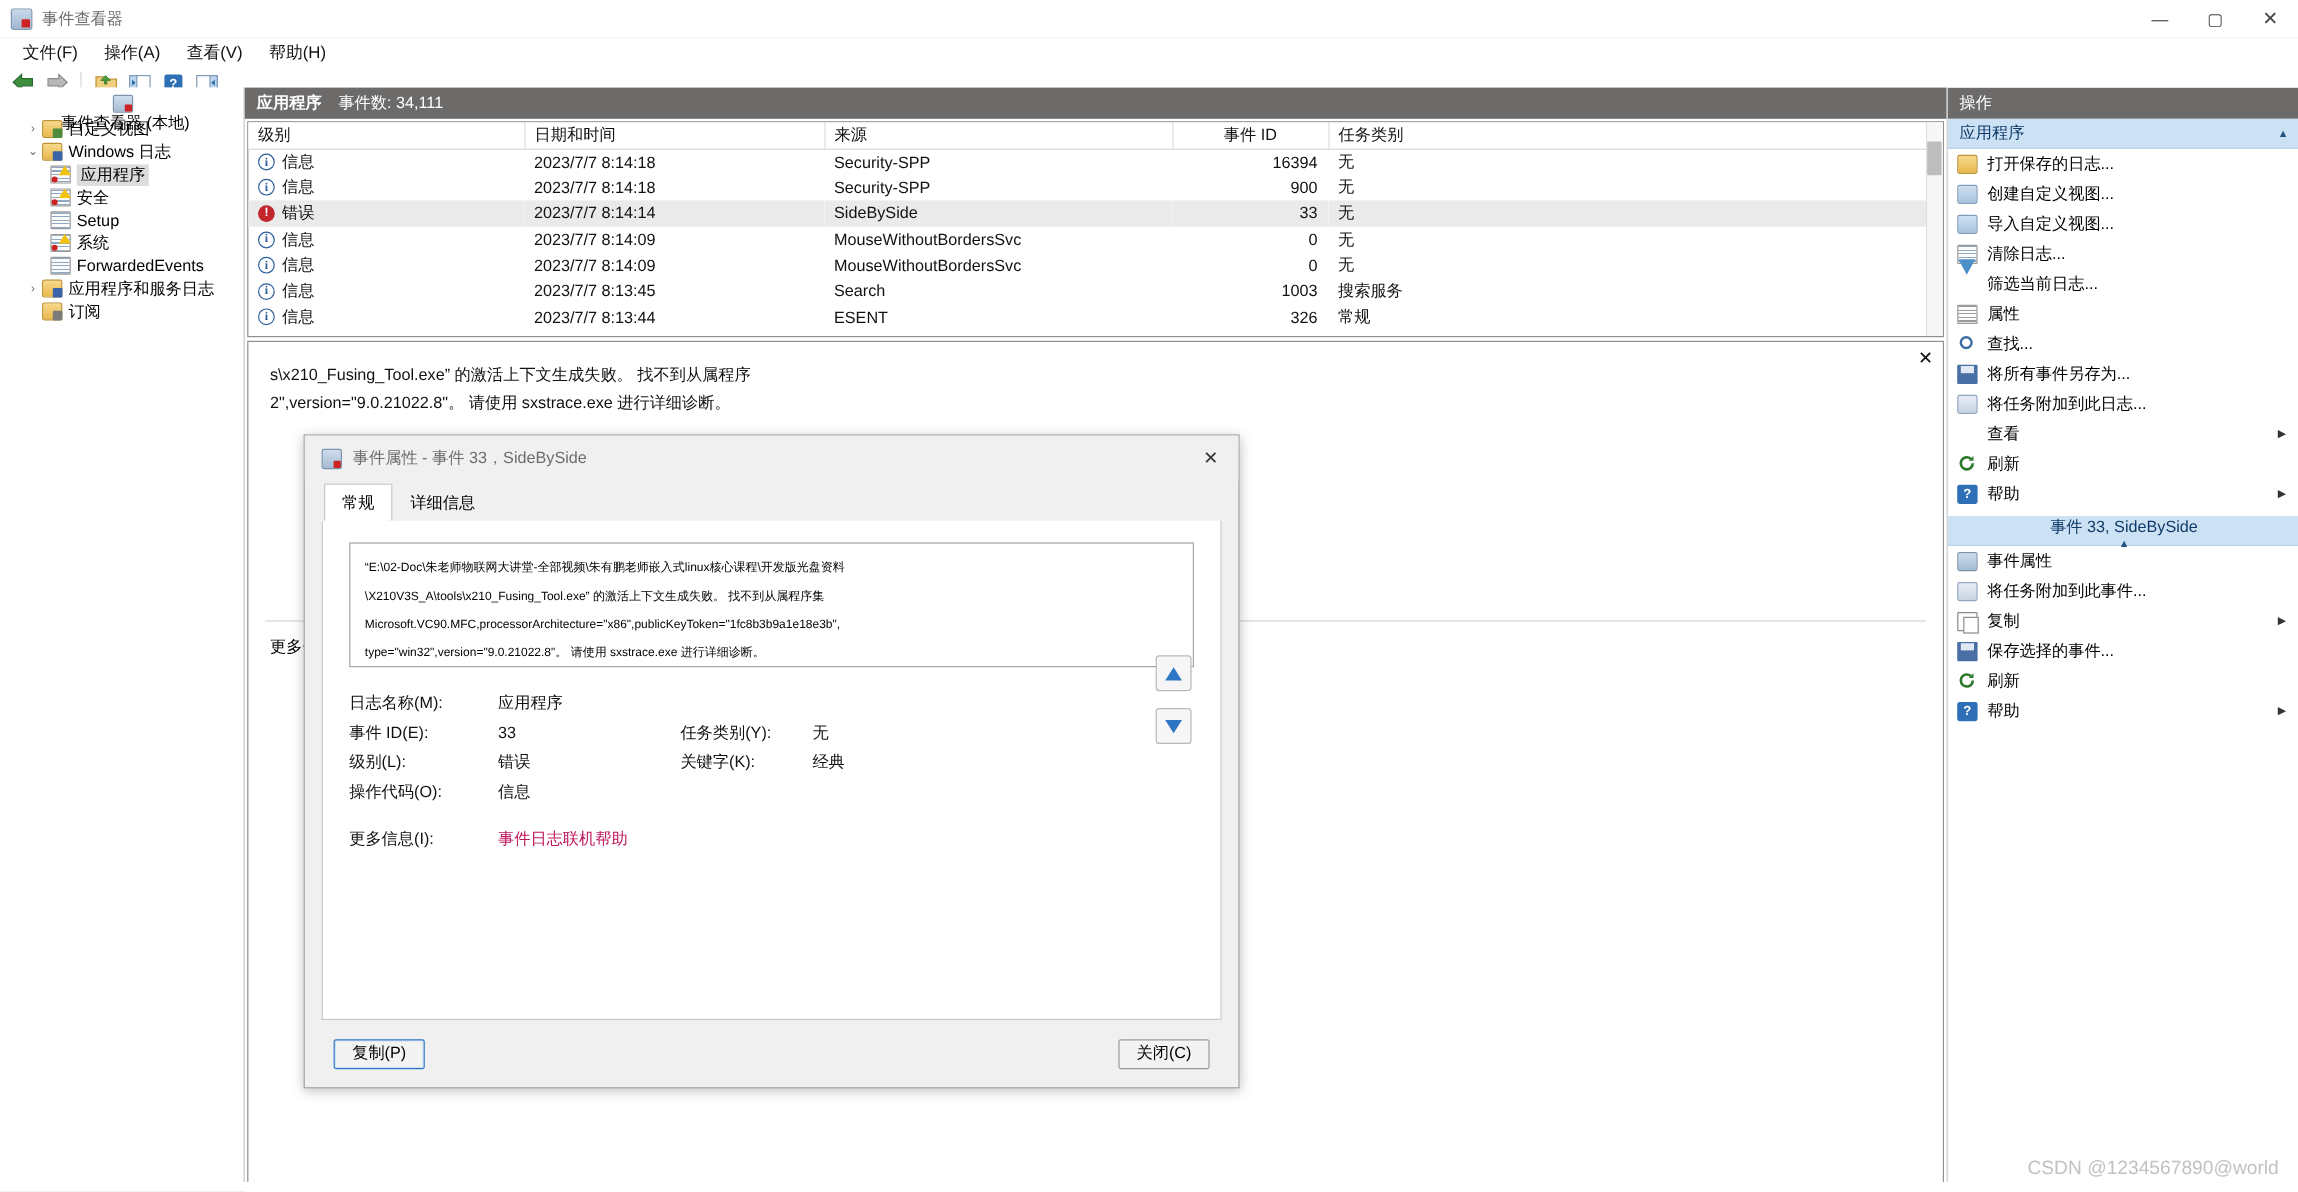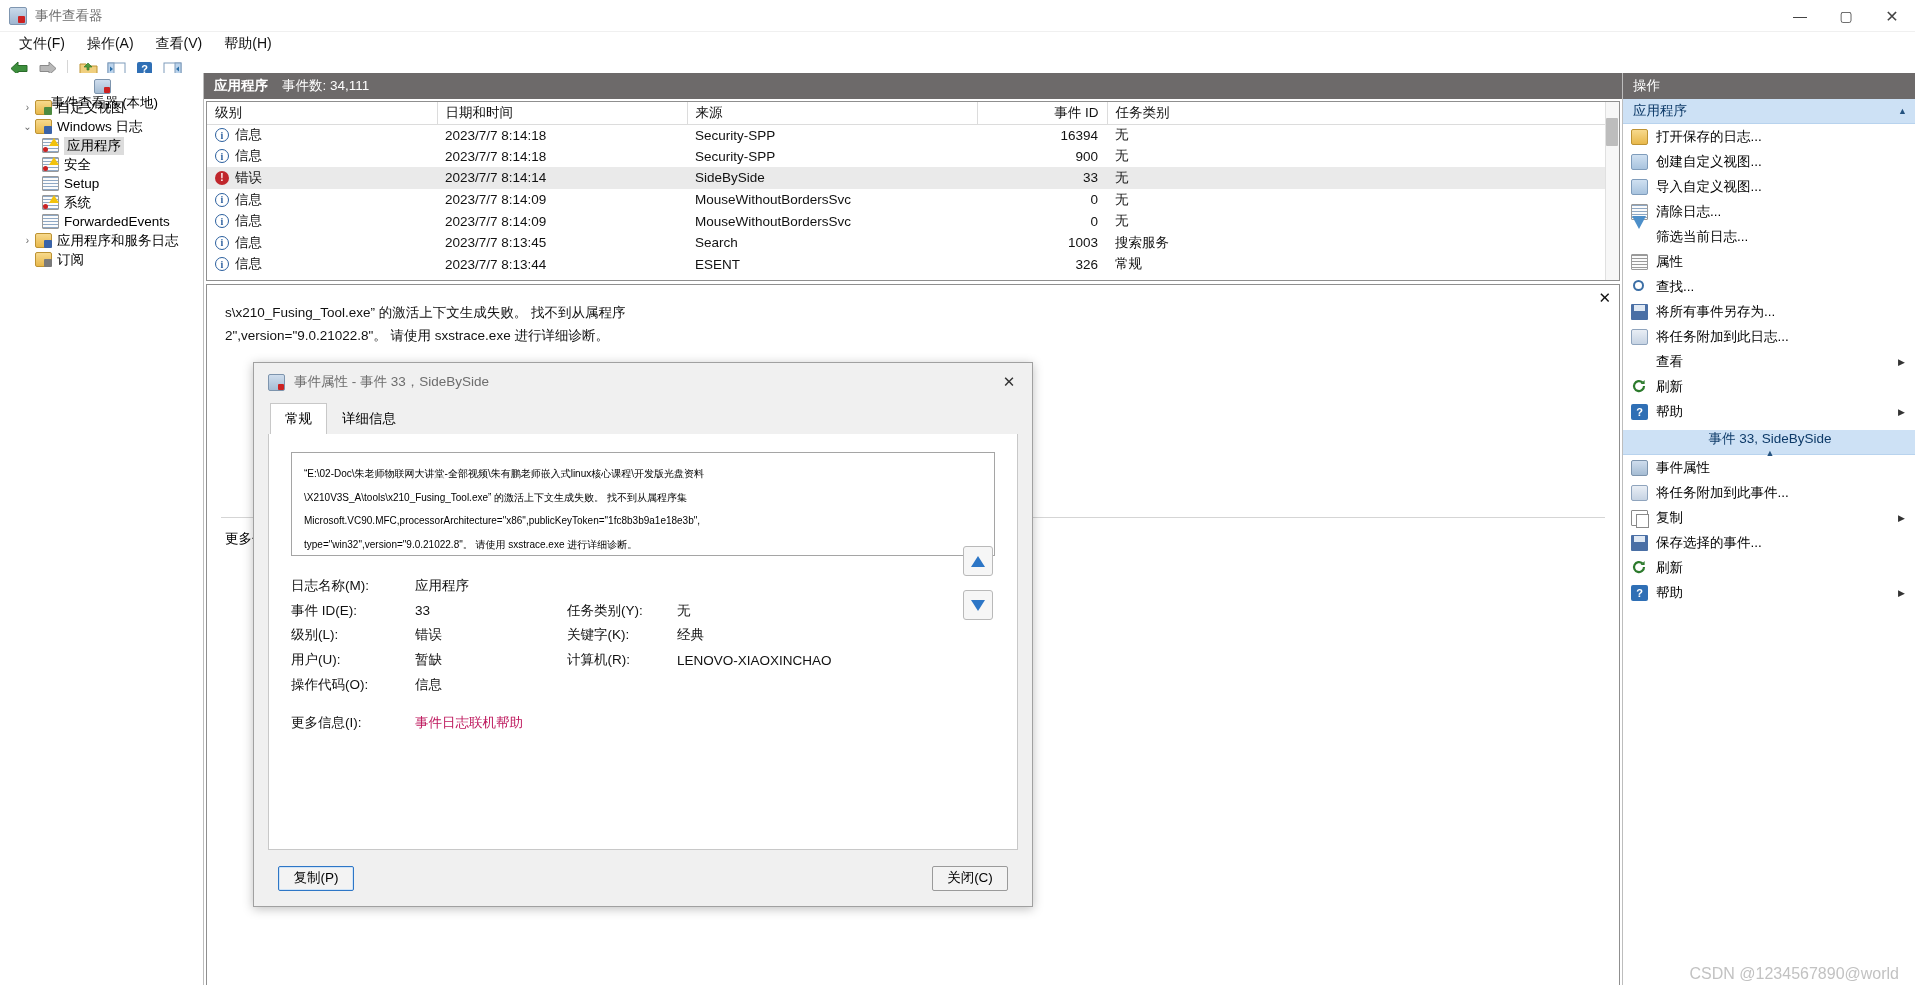--- a/index.html
+++ b/index.html
@@ -83,21 +83,21 @@
   }
   .grouphdr .g-title{font-weight:bold;}
   .listwrap { border:1px solid #8f8f8f; margin:2px 2px 0 2px; background:#fff; position:relative; height:180px;}
   table.evt { width:100%; border-collapse:collapse; table-layout:fixed; }
   table.evt th {
     text-align:left; font-weight:normal; font-size:13.5px; height:22px;
     border-right:1px solid #dcdcdc; border-bottom:1px solid #dcdcdc;
     padding-left:8px; background:#fff; color:#111;
   }
   table.evt th:last-child{border-right:none;}
-  table.evt th.num{text-align:right; padding-right:8px;margin-top:44px;}
+  table.evt th.num{text-align:center; padding-right:8px;margin-top:44px;}
   table.evt td {
     height:21.6px; font-size:13.5px; padding-left:8px; color:#111; white-space:nowrap; overflow:hidden;
   }
   table.evt td.num{text-align:right;padding-right:9px;}
   table.evt tr.sel td { background:#eaeaea; }
   .lvl { display:flex; align-items:center; gap:6px; }
   .ico-info{width:14px;height:14px;border-radius:50%;border:1.6px solid #2b5f9e;color:#2b5f9e;
      font-size:10px;font-weight:bold;display:flex;align-items:center;justify-content:center;font-family:"Liberation Serif",serif;flex:none;}
   .ico-err{width:14px;height:14px;border-radius:50%;background:#c0262c;color:#fff;
      font-size:10px;font-weight:bold;display:flex;align-items:center;justify-content:center;flex:none;}
@@ -563,26 +563,20 @@
         <span class="flabel2">任务类别(Y):</span>
         <span class="fvalue2">无</span>
       </div>
       <div class="frow">
         <span class="flabel">级别(L):</span>
         <span class="fvalue">错误</span>
         <span class="flabel2">关键字(K):</span>
         <span class="fvalue2">经典</span>
       </div>
       <div class="frow">
-        <span class="flabel">用户(U):</span>
-        <span class="fvalue">暂缺</span>
-        <span class="flabel2">计算机(R):</span>
-        <span class="fvalue2">LENOVO-XIAOXINCHAO</span>
-      </div>
-      <div class="frow">
         <span class="flabel">操作代码(O):</span>
         <span class="fvalue">信息</span>
       </div>
       <div class="frow" style="margin-top:14px;">
         <span class="flabel">更多信息(I):</span>
         <span class="link">事件日志联机帮助</span>
       </div>
     </div>
   </div>
 

